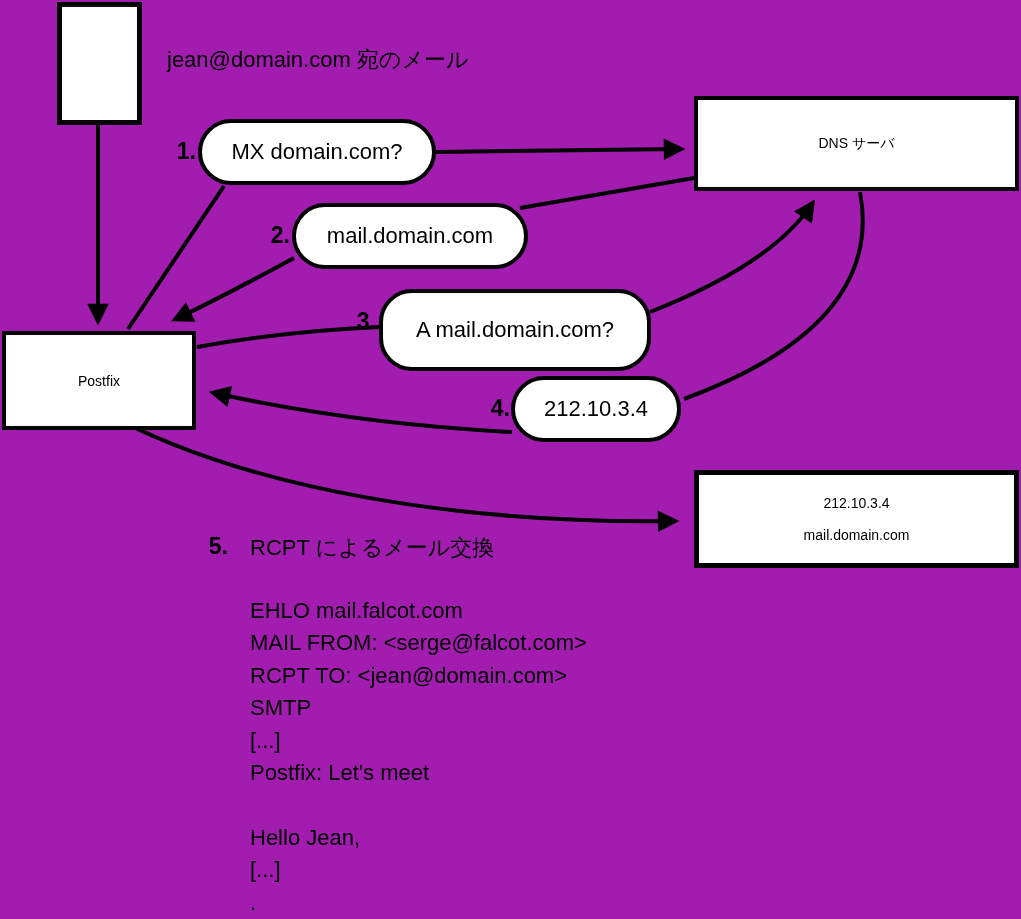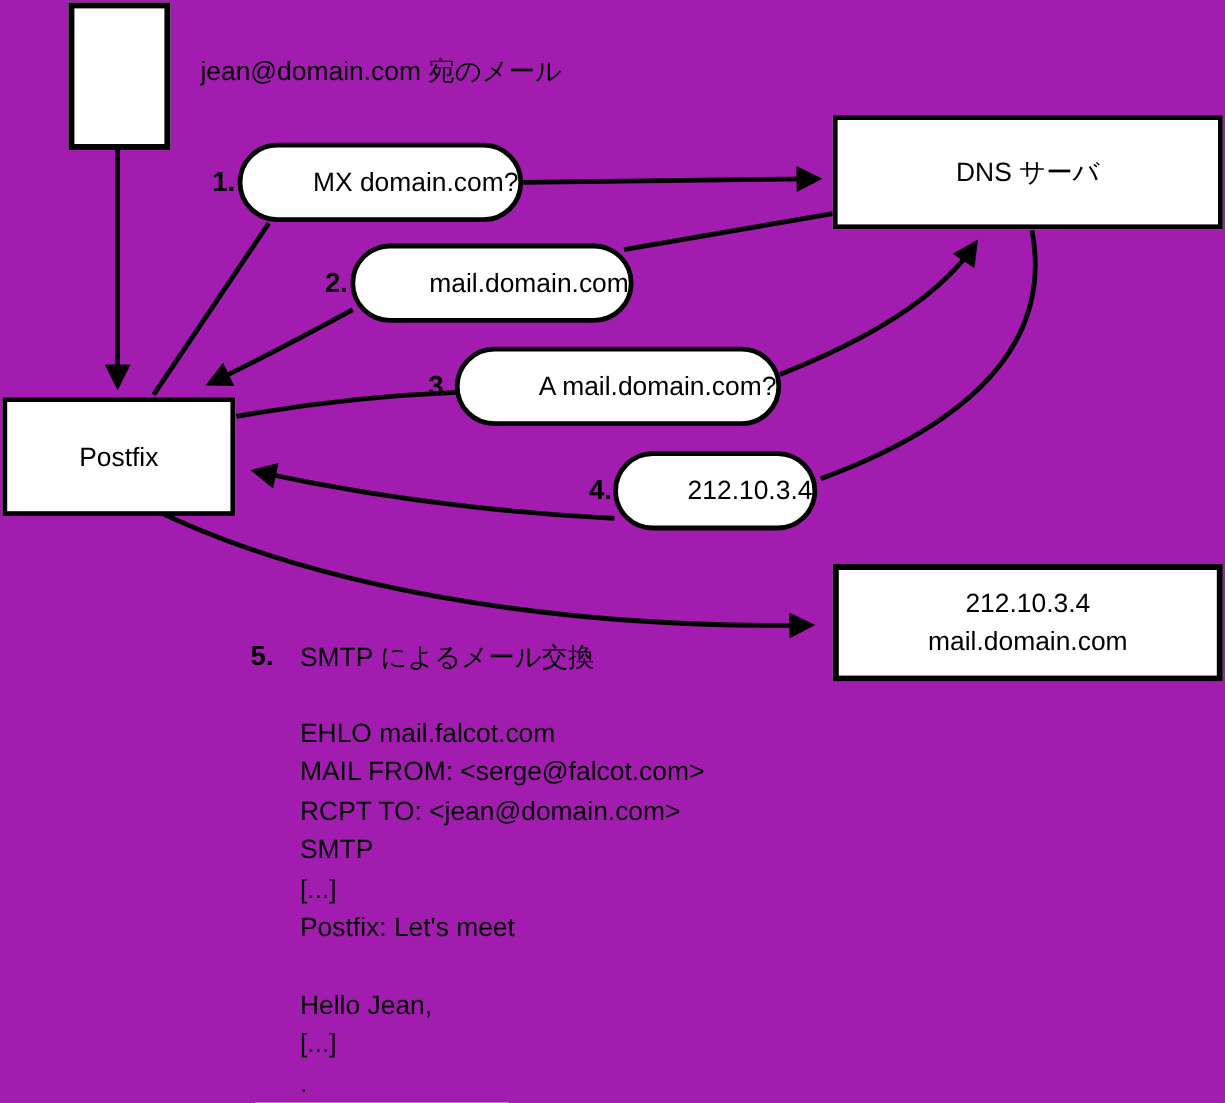--- a/index.html
+++ b/index.html
@@ -28,21 +28,21 @@
     stroke-width: 4px;
   }
   .node {
     position: absolute;
     box-sizing: border-box;
     background: #ffffff;
     border: 4px solid #000000;
     display: flex;
     align-items: center;
     justify-content: center;
-    font-size: 22px;
+    font-size: 14px;
   }
   .envelope {
     left: 57px; top: 2px;
     width: 85px; height: 123px;
     border-width: 5px;
   }
   .postfix {
     left: 2px; top: 331px;
     width: 194px; height: 99px;
   }
@@ -58,26 +58,26 @@
     line-height: 32px;
   }
   .pill {
     position: absolute;
     box-sizing: border-box;
     background: #ffffff;
     border: 4px solid #000000;
     border-radius: 33px;
     display: flex;
     align-items: center;
-    justify-content: flex-end;
+    justify-content: center;
     font-size: 22px;
   }
   .pill1 { left: 198px; top: 119px; width: 238px; height: 66px; }
   .pill2 { left: 292px; top: 203px; width: 236px; height: 66px; }
-  .pill3 { left: 379px; top: 289px; width: 272px; height: 66px; }
+  .pill3 { left: 379px; top: 289px; width: 272px; height: 82px; }
   .pill4 { left: 511px; top: 376px; width: 170px; height: 66px; }
   .step-num {
     position: absolute;
     width: 70px;
     font-weight: bold;
     font-size: 23px;
     text-align: right;
   }
   .num1 { left: 126px; top: 138px; }
   .num2 { left: 220px; top: 222px; }
@@ -161,21 +161,21 @@
   <div class="pill pill3">
     <span>A mail.domain.com?</span>
   </div>
 
   <div class="step-num num4">4.</div>
   <div class="pill pill4">
     <span>212.10.3.4</span>
   </div>
 
   <div class="step-num num5">5.</div>
-  <div class="step5-label">SMTP によるメール交換</div>
+  <div class="step5-label">RCPT によるメール交換</div>
 
   <div class="smtp-block">
     <div class="smtp-line">EHLO mail.falcot.com</div>
     <div class="smtp-line">MAIL FROM: &lt;serge@falcot.com&gt;</div>
     <div class="smtp-line">RCPT TO: &lt;jean@domain.com&gt;</div>
     <div class="smtp-line">SMTP</div>
     <div class="smtp-line">[...]</div>
     <div class="smtp-line">Postfix: Let's meet</div>
     <div class="smtp-line"></div>
     <div class="smtp-line">Hello Jean,</div>

